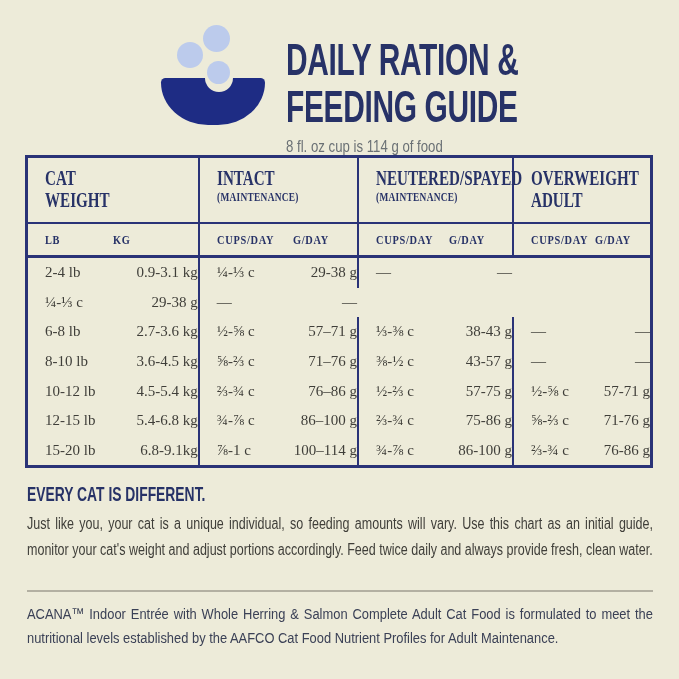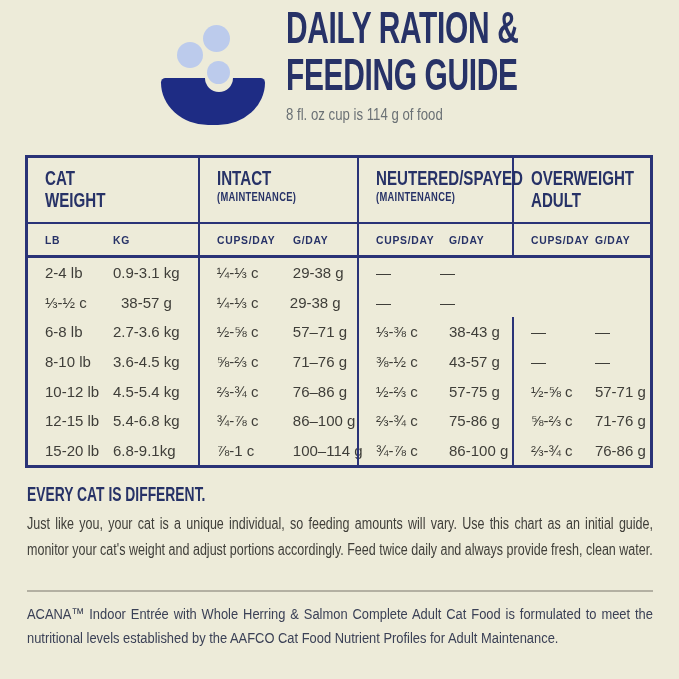--- a/index.html
+++ b/index.html
@@ -20,44 +20,44 @@
   
   .bowl-wrap{position:absolute;left:161px;top:25px;width:112px;height:102px;}
   .kib{position:absolute;border-radius:50%;background:var(--kibble);}
   .kib-a{left:42px;top:0;width:27px;height:27px;}
   .kib-b{left:16px;top:17px;width:26px;height:26px;}
   .bowl{position:absolute;left:0;top:53px;width:104px;height:47px;background:var(--navy);
         border-radius:5px 5px 50% 50% / 5px 5px 100% 100%;}
   .notch{position:absolute;left:44px;top:39px;width:28px;height:28px;border-radius:50%;background:var(--bg);}
   .kib-c{left:46px;top:36px;width:23px;height:23px;}
 
-  .title-wrap{position:absolute;left:286px;top:4px;}
+  .title-wrap{position:absolute;left:286px;top:36px;}
   .title{margin:0;font-size:44px;font-weight:bold;line-height:47px;color:var(--navy_text);
          letter-spacing:-0.5px;transform:scaleX(0.68);transform-origin:0 0;white-space:nowrap;}
   .title .t-line{display:block;}
   .subtitle{margin:7px 0 0 0;font-size:16.5px;color:var(--muted);white-space:nowrap;
             transform:scaleX(0.80);transform-origin:0 0;}
 
   
   .ftable{position:absolute;left:25px;top:155px;width:628px;height:313px;
           border:3px solid var(--tborder);display:flex;flex-direction:column;box-sizing:border-box;}
-  .row{display:grid;grid-template-columns:27.3% 25.6% 24.9% 22.2%;}
+  .row{display:grid;grid-template-columns:27.3% 25.6% 24.9% 22.2%;font-family:Liberation Serif, serif;}
   .cell{padding-left:17px;box-sizing:border-box;min-width:0;}
   .row .cell + .cell{border-left:2px solid var(--tborder);}
   .thead{height:64px;border-bottom:2px solid var(--tborder);}
   .thead .cell{padding-top:9px;}
   .h-text{transform:scaleX(0.72);transform-origin:0 0;white-space:nowrap;}
   .h-line{display:block;font-size:21px;font-weight:bold;line-height:22px;color:var(--navy_text);}
   .h-note{display:block;font-size:13px;font-weight:600;letter-spacing:0.4px;line-height:15px;color:var(--navy_text);}
   .subhead{height:31px;border-bottom:3px solid var(--tborder);}
   .subhead .cell{display:flex;align-items:center;}
   .sh{font-size:11.5px;font-weight:bold;letter-spacing:0.8px;color:var(--navy_text);
       display:inline-block;transform:scaleX(0.9);transform-origin:0 50%;white-space:nowrap;}
   .drow{flex:1;}
-  .drow .cell{display:flex;align-items:center;}
+  .drow .cell{display:flex;align-items:center;justify-content:space-between;}
   .dc{font-size:15px;color:var(--data_text);white-space:nowrap;}
   .c1{display:inline-block;flex:none;}
   .g1 .c1{width:68px;} .g2 .c1{width:76px;} .g3 .c1{width:73px;} .g4 .c1{width:64px;}
 
   
   .sec-head{position:absolute;left:27px;top:482px;margin:0;font-size:21px;font-weight:bold;
             color:var(--navy_text);transform:scaleX(0.66);transform-origin:0 0;white-space:nowrap;}
   .sec-body{position:absolute;left:27px;top:511px;width:800px;margin:0;font-size:16px;line-height:25.5px;
             color:var(--data_text);text-align:justify;transform:scaleX(0.7825);transform-origin:0 0;}
   .divider{position:absolute;left:27px;top:590px;width:626px;height:2px;background:var(--divider);}
@@ -142,24 +142,20 @@
           <span class="dc c1">¼-⅓ c</span>
           <span class="dc">29-38 g</span>
         </div>
       <div class="cell g4">
           <span class="dc c1">—</span>
           <span class="dc">—</span>
         </div>
     </div>
 
     <div class="row drow">
-      <div class="cell g2">
-          <span class="dc c1">⅓-½ c</span>
-          <span class="dc">38-57 g</span>
-        </div>
       <div class="cell g3">
           <span class="dc c1">¼-⅓ c</span>
           <span class="dc">29-38 g</span>
         </div>
       <div class="cell g4">
           <span class="dc c1">—</span>
           <span class="dc">—</span>
         </div>
     </div>
 

